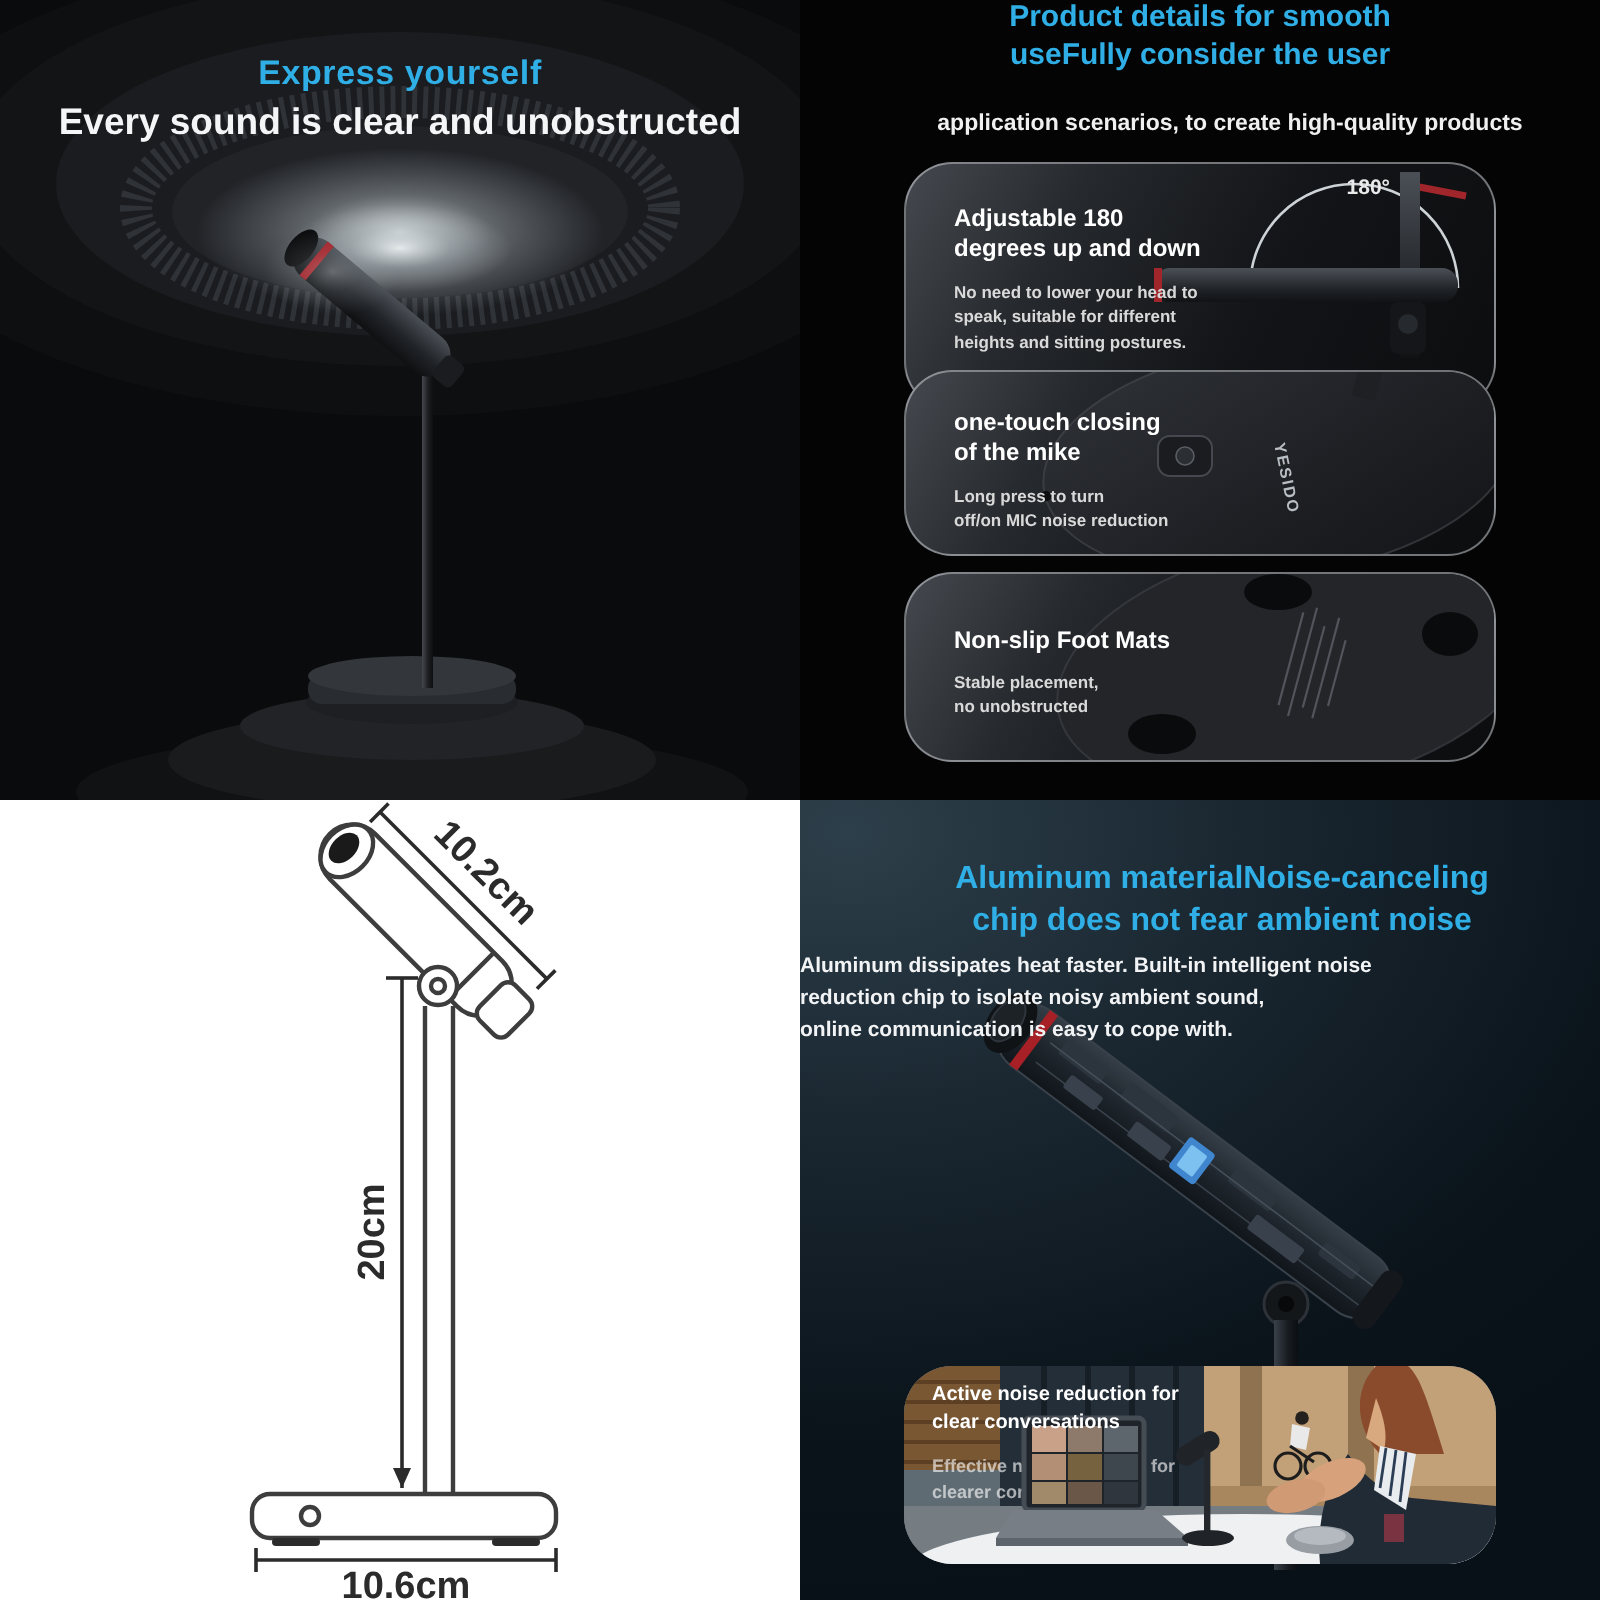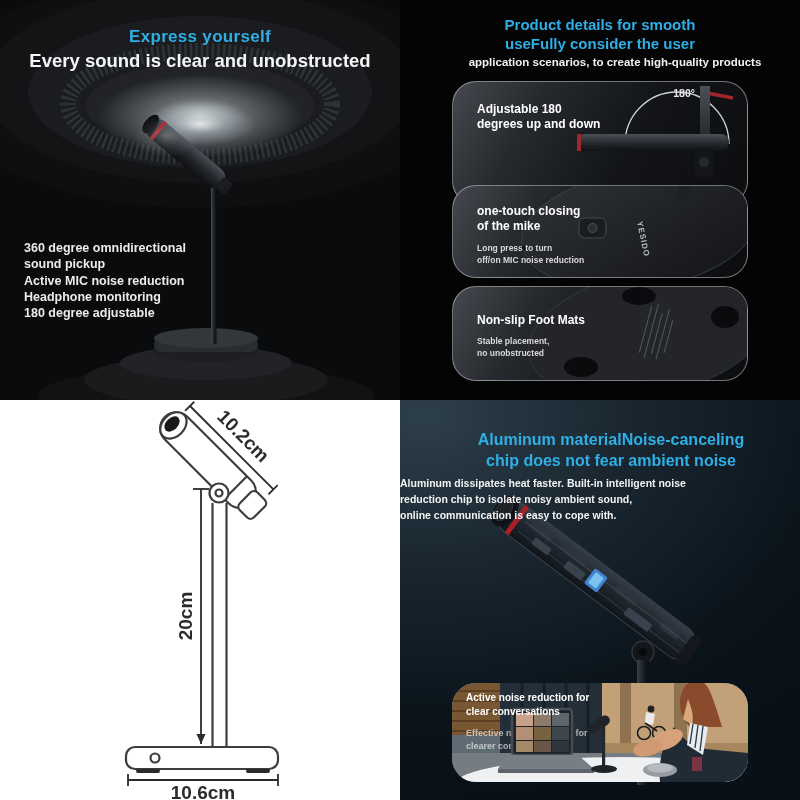--- a/index.html
+++ b/index.html
@@ -11,21 +11,21 @@
   #q3{left:0;top:400px;background:#ffffff;}
   #q4{left:400px;top:400px;background:radial-gradient(130% 95% at 6% 4%,#2d3f4a 0%,#1a2731 38%,#0b141b 78%,#081018 100%);}
   .abs{position:absolute;}
   .pre{white-space:pre-line;}
   .cyan{color:#2fafe6;}
   
   .q1-title{left:0;top:27px;width:100%;text-align:center;font-size:17px;font-weight:bold;letter-spacing:.3px;}
   .q1-sub{left:0;top:50px;width:100%;text-align:center;font-size:18.5px;font-weight:bold;color:#f4f5f6;}
   .q1-features{left:24px;top:240px;font-size:12.5px;font-weight:600;color:#ececec;line-height:1.3;}
   
-  .q2-title{left:0;top:16px;width:100%;text-align:center;font-size:15px;font-weight:bold;line-height:1.25;}
+  .q2-title{left:0;top:0;width:100%;text-align:center;font-size:15px;font-weight:bold;line-height:1.25;}
   .q2-sub{left:0;top:56px;width:100%;text-align:center;font-size:11.5px;font-weight:bold;color:#f0f0f0;padding-left:15px;}
   .card{position:absolute;left:52px;width:296px;border-radius:24px;overflow:hidden;
     background:linear-gradient(118deg,#45494f 0%,#26292d 26%,#121417 60%,#0b0d0f 100%);
     border:1px solid rgba(235,240,245,.45);box-sizing:border-box;}
   #card1{top:81px;height:124px;}
   #card2{top:185px;height:93px;}
   #card3{top:286px;height:95px;}
   .card-svg{position:absolute;right:0;top:0;}
   .card-head{position:absolute;left:24px;top:18px;font-size:12px;font-weight:bold;color:#fff;line-height:1.25;}
   .card-body{position:absolute;left:24px;font-size:8.5px;font-weight:bold;color:#d9d9d9;line-height:1.45;}
@@ -88,25 +88,20 @@
           <rect x="-86" y="-11" width="96" height="22" rx="11" fill="url(#tubeG)"></rect>
           <rect x="-76" y="-11" width="4" height="22" fill="#a61e25"></rect>
           <ellipse cx="-84" cy="0" rx="6" ry="11" fill="#0c0d0f"></ellipse>
           <rect x="6" y="-7" width="12" height="14" rx="3" fill="#1a1c1f"></rect>
         </g>
         <ellipse cx="166" cy="136" rx="34" ry="22" fill="url(#glow1)" opacity="0.35"></ellipse>
       </g>
     </svg>
     <div class="abs q1-sub">Every sound is clear and unobstructed</div>
     <div class="abs q1-title cyan">Express yourself</div>
-    <div class="abs q1-features pre">360 degree omnidirectional
-sound pickup
-Active MIC noise reduction
-Headphone monitoring
-180 degree adjustable</div>
   </section>
 
   <section class="quad" id="q2">
     <div class="abs q2-title cyan pre">Product details for smooth
 useFully consider the user</div>
     <div class="abs q2-sub">application scenarios, to create high-quality products</div>
 
     <div class="card" id="card1">
       <svg class="card-svg" width="190" height="97" viewBox="0 0 190 97">
         <defs>
@@ -120,20 +115,23 @@
         <line x1="150" y1="11" x2="176" y2="16" stroke="#a1262b" stroke-width="3.5"></line>
         <rect x="143" y="4" width="10" height="93" fill="url(#barG)"></rect>
         <rect x="20" y="52" width="152" height="17" rx="8" fill="url(#barG)"></rect>
         <rect x="20" y="52" width="4" height="17" fill="#a1262b"></rect>
         <rect x="138" y="69" width="18" height="26" rx="4" fill="#141619"></rect>
         <circle cx="147" cy="80" r="5" fill="#26292d"></circle>
         <text x="138" y="15" text-anchor="end" font-size="10.5" font-weight="bold" fill="#e9e9e9">180°</text>
       </svg>
       <div class="card-head pre">Adjustable 180
 degrees up and down</div>
+      <div class="card-body pre">No need to lower your head to
+speak, suitable for different
+heights and sitting postures.</div>
     </div>
 
     <div class="card" id="card2">
       <svg class="card-svg" width="230" height="93" viewBox="0 0 230 93">
         <defs>
           <linearGradient id="discG" x1="0" y1="0" x2="1" y2="1">
             <stop offset="0%" stop-color="#303338"></stop>
               <stop offset="60%" stop-color="#1d1f23"></stop>
               <stop offset="100%" stop-color="#121417"></stop>
           </linearGradient>

